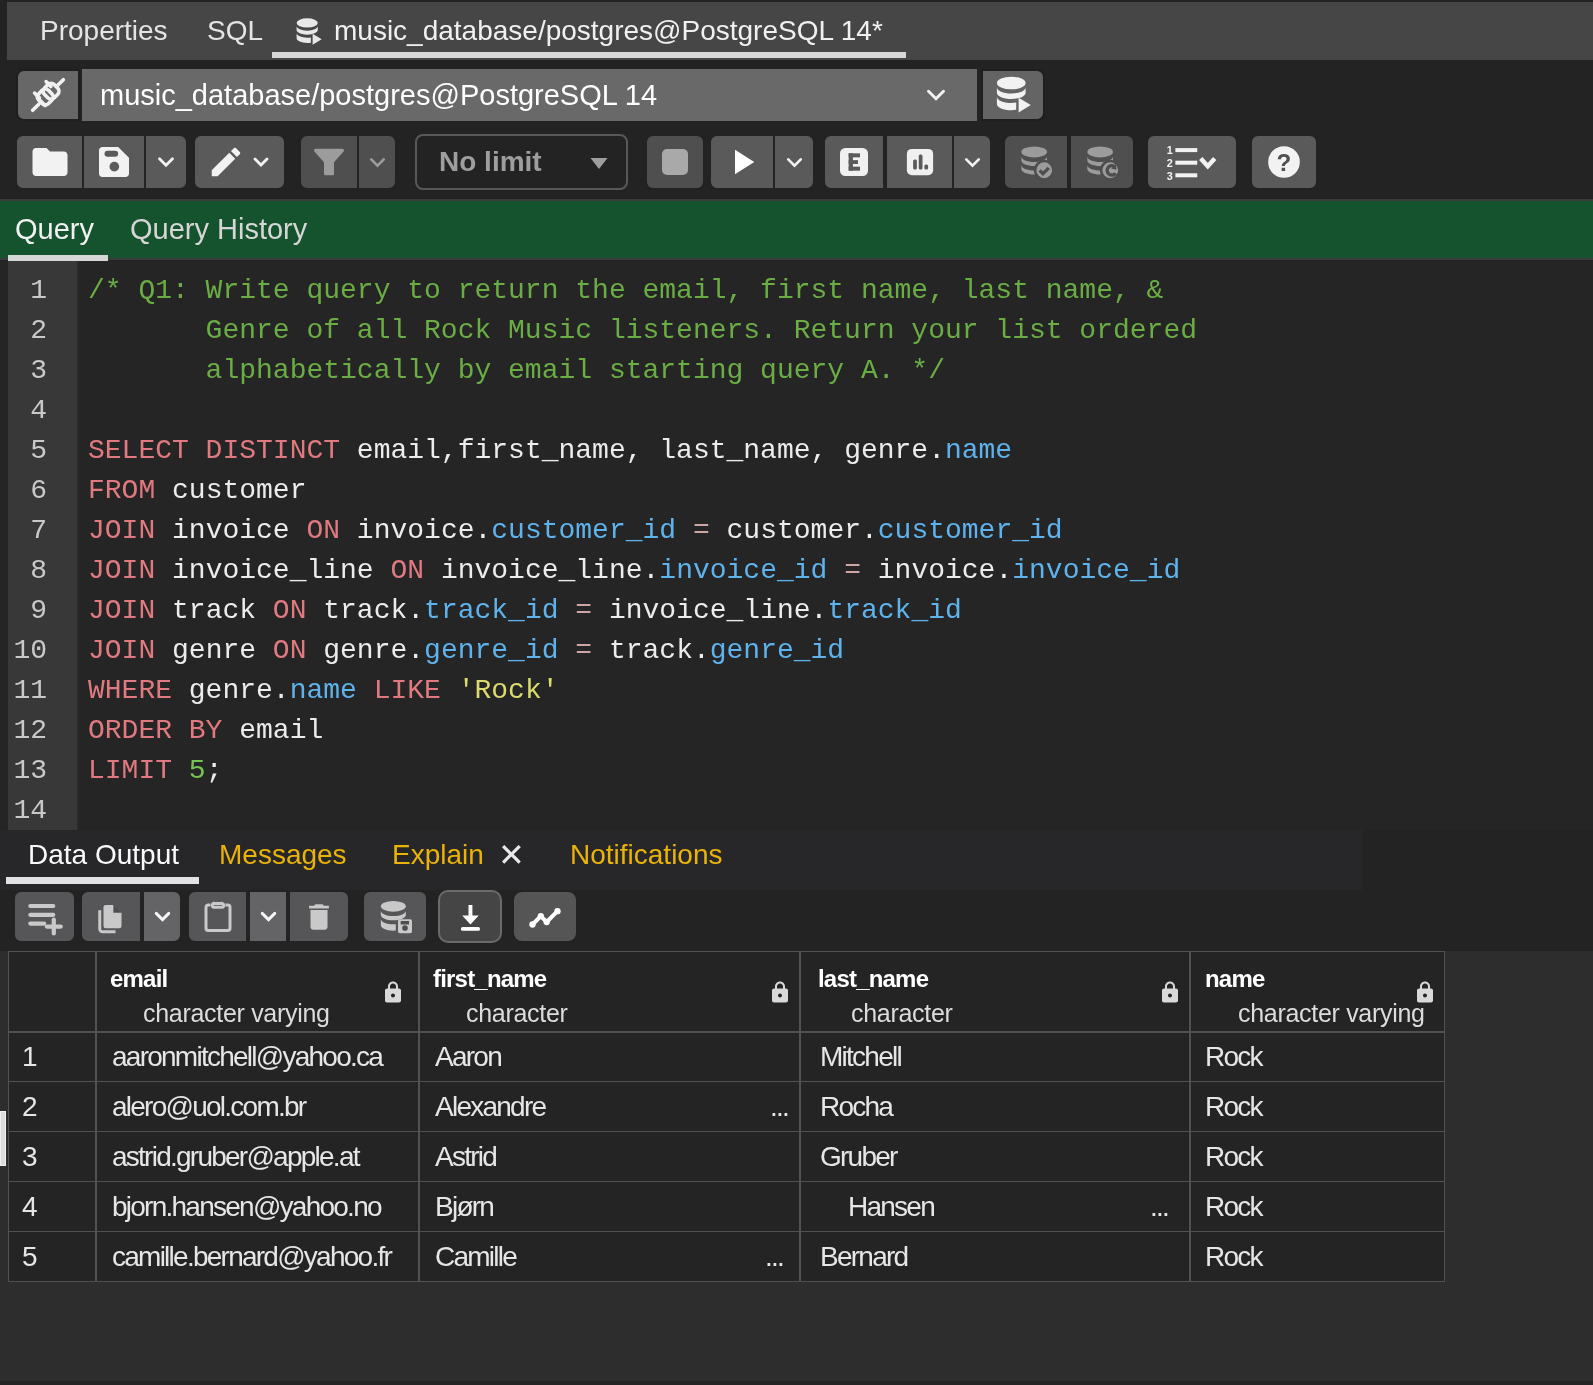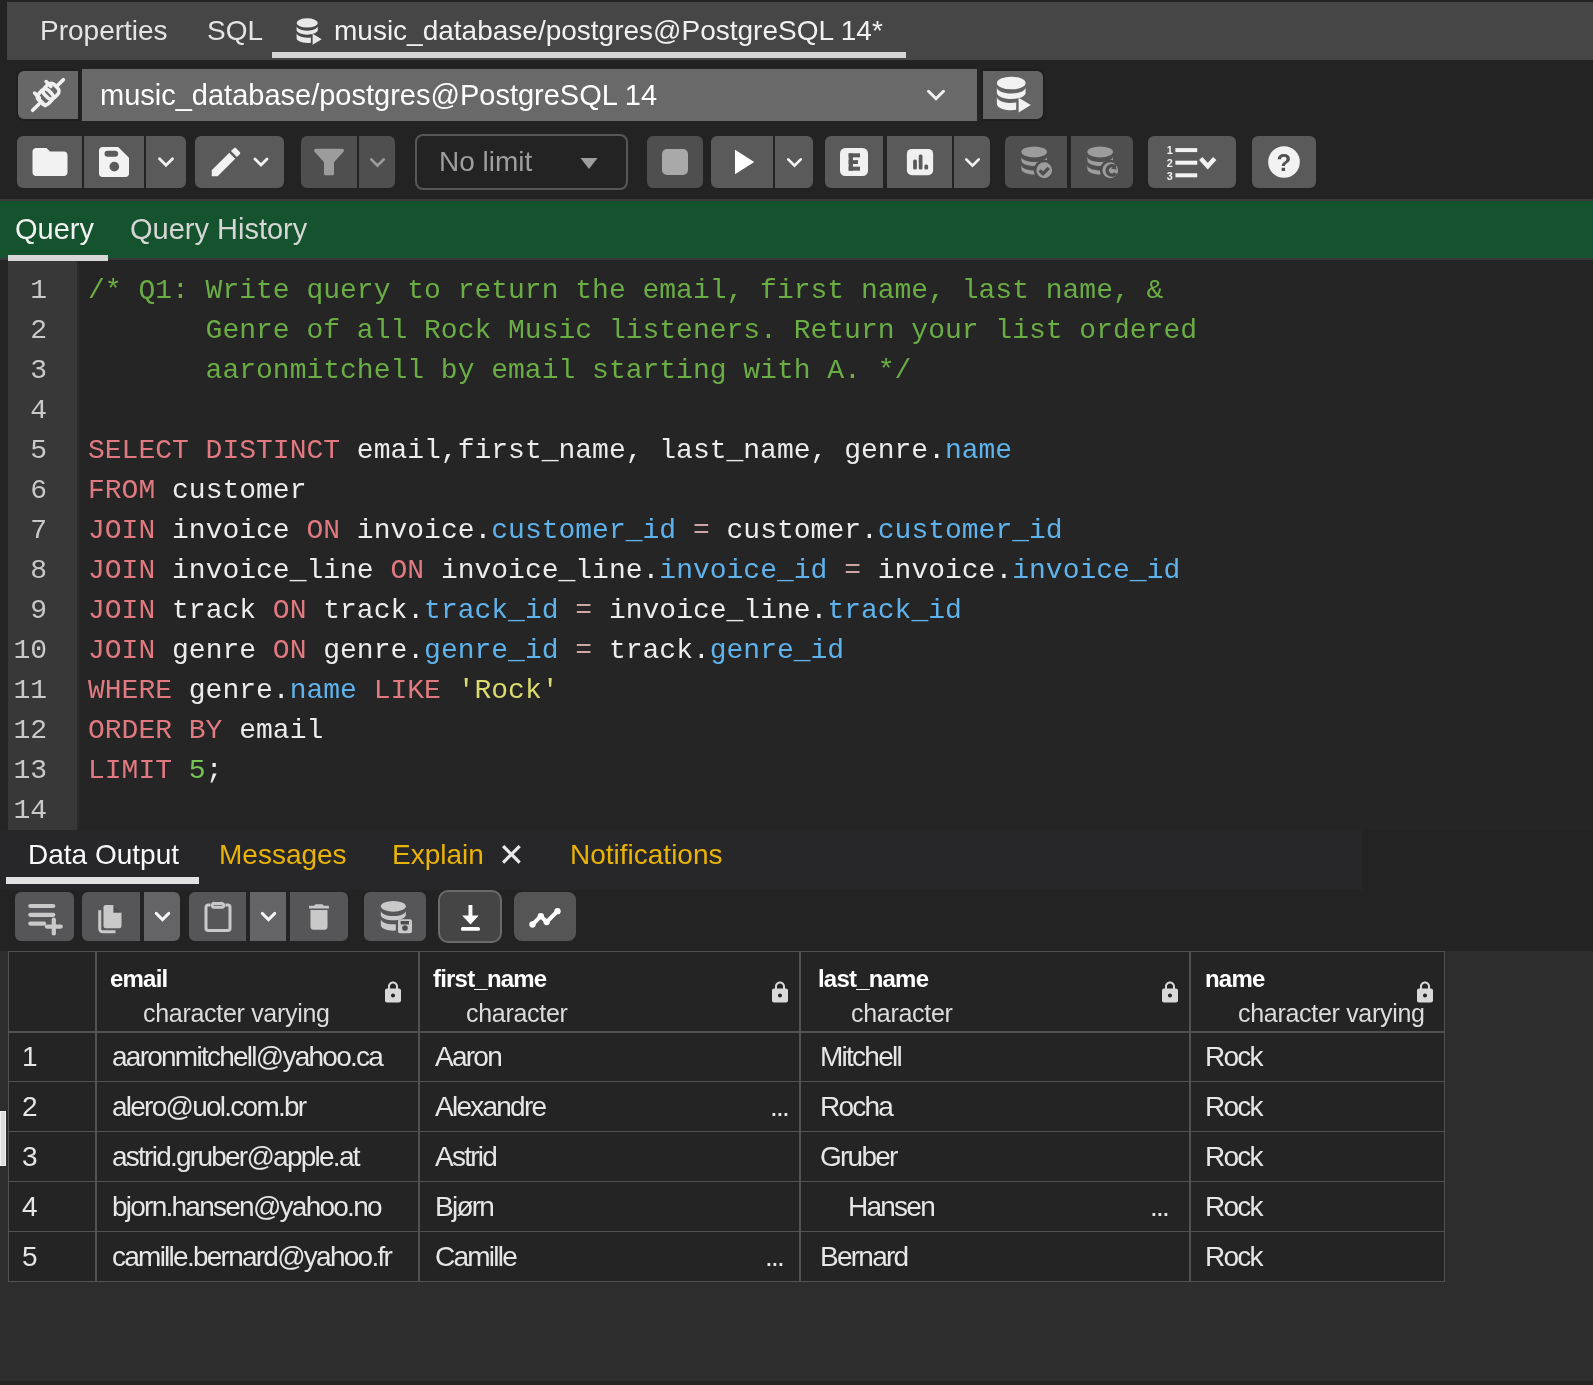--- a/index.html
+++ b/index.html
@@ -132,21 +132,21 @@
       <path fill="#9c9c9c" d="M4.05 4h15.9c.86 0 1.35.98.83 1.66L15 12.2V19c0 .55-.45 1-1 1h-4c-.55 0-1-.45-1-1v-6.8L3.22 5.66C2.7 4.98 3.19 4 4.05 4z"></path>
     </svg>
 </div>
 <div class="tbtn dis" style="left:357px;width:40px;border-radius:0 8px 8px 0;">
   <svg width="25" height="25" viewBox="0 0 24 24">
       <path fill="none" stroke="#9c9c9c" stroke-width="2.6" stroke-linecap="round" d="M6 9l6 6 6-6"></path>
     </svg>
 </div>
 
 <div class="abs" style="left:415px;top:134px;width:213px;height:56px;border:2px solid #585858;border-radius:8px;box-sizing:border-box;display:flex;align-items:center;">
-  <span style="color:#9e9e9e;font-size:28px;margin-left:22px;">No limit</span>
+  <span style="color:#9e9e9e;font-size:28px;margin-left:22px;font-weight:bold;">No limit</span>
   <svg width="34" height="34" viewBox="0 0 24 24" style="margin-left:40px;">
       <path fill="#9e9e9e" d="M6 9.2h12L12 17z"></path>
     </svg>
 </div>
 
 <div class="tbtn dis" style="left:645px;width:60px;border-radius:8px;">
   <div style="width:26px;height:26px;background:#a9a9a9;border-radius:5px;"></div>
 </div>
 
 <div class="tbtn" style="left:709px;width:66px;border-radius:8px 0 0 8px;">
@@ -250,21 +250,21 @@
   <div class="ln" style="top:250px;">7</div>
   <div class="ln" style="top:290px;">8</div>
   <div class="ln" style="top:330px;">9</div>
   <div class="ln" style="top:370px;">10</div>
   <div class="ln" style="top:410px;">11</div>
   <div class="ln" style="top:450px;">12</div>
   <div class="ln" style="top:490px;">13</div>
   <div class="ln" style="top:530px;">14</div>
   <div class="cl c" style="top:10px;">/* Q1: Write query to return the email, first name, last name, &amp;</div>
   <div class="cl c" style="top:50px;">       Genre of all Rock Music listeners. Return your list ordered</div>
-  <div class="cl c" style="top:90px;">       aaronmitchell by email starting with A. */</div>
+  <div class="cl c" style="top:90px;">       alphabetically by email starting query A. */</div>
   <div class="cl" style="top:170px;"><span class="k">SELECT DISTINCT</span> email,first_name, last_name, genre.<span class="b">name</span></div>
   <div class="cl" style="top:210px;"><span class="k">FROM</span> customer</div>
   <div class="cl" style="top:250px;"><span class="k">JOIN</span> invoice <span class="k">ON</span> invoice.<span class="b">customer_id</span> <span class="o">=</span> customer.<span class="b">customer_id</span></div>
   <div class="cl" style="top:290px;"><span class="k">JOIN</span> invoice_line <span class="k">ON</span> invoice_line.<span class="b">invoice_id</span> <span class="o">=</span> invoice.<span class="b">invoice_id</span></div>
   <div class="cl" style="top:330px;"><span class="k">JOIN</span> track <span class="k">ON</span> track.<span class="b">track_id</span> <span class="o">=</span> invoice_line.<span class="b">track_id</span></div>
   <div class="cl" style="top:370px;"><span class="k">JOIN</span> genre <span class="k">ON</span> genre.<span class="b">genre_id</span> <span class="o">=</span> track.<span class="b">genre_id</span></div>
   <div class="cl" style="top:410px;text-align:right;"><span class="k">WHERE</span> genre.<span class="b">name</span> <span class="k">LIKE</span> <span class="s">'Rock'</span></div>
   <div class="cl" style="top:450px;"><span class="k">ORDER BY</span> email</div>
   <div class="cl" style="top:490px;"><span class="k">LIMIT</span> <span class="n">5</span>;</div>
 </div>

